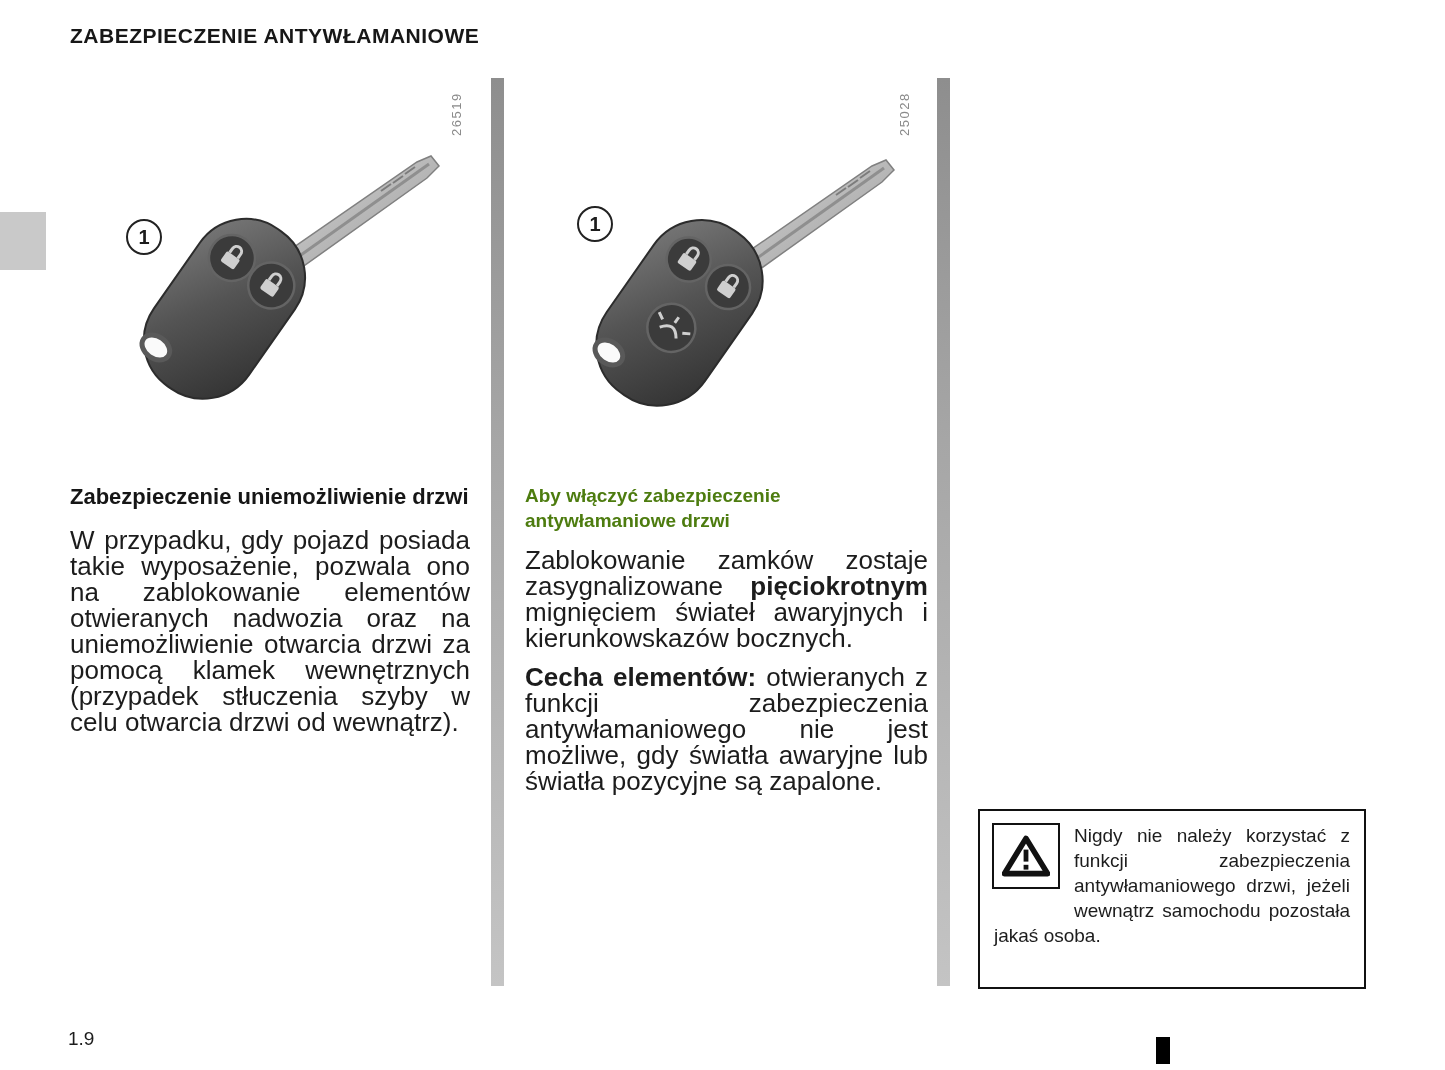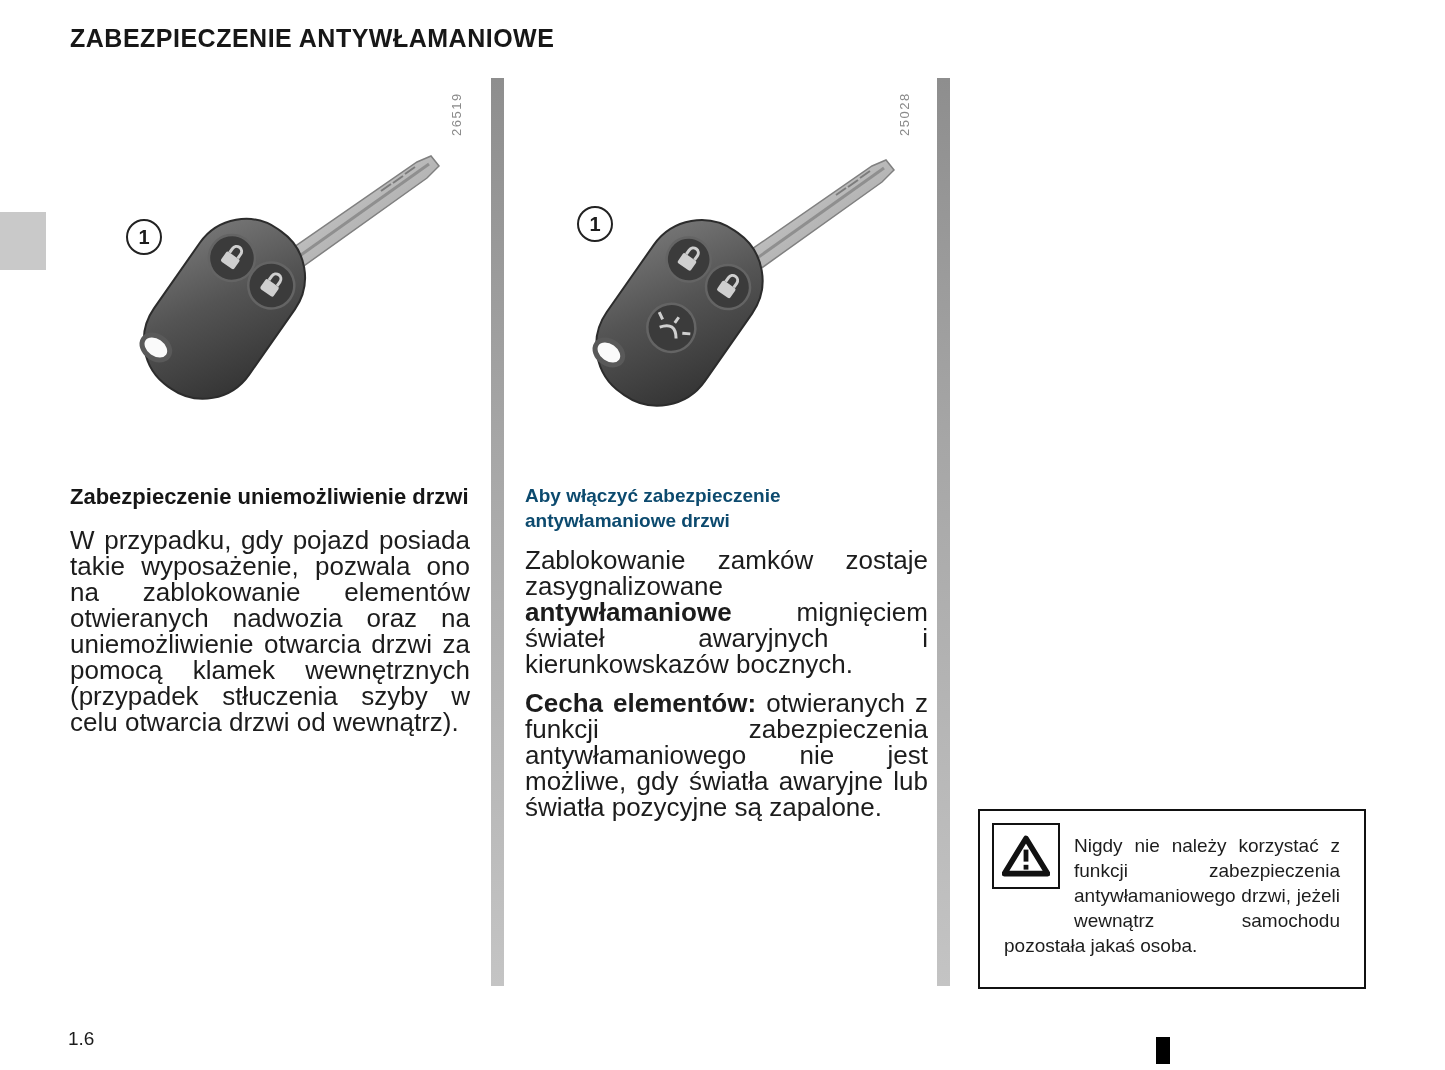--- a/index.html
+++ b/index.html
@@ -2,21 +2,21 @@
 <html lang="pl"><head>
 <meta charset="utf-8">
 <style>
   html,body { margin:0; padding:0; background:#fff; }
   .page {
     position:relative; width:1445px; height:1070px; background:#ffffff;
     font-family:"Liberation Sans", sans-serif; color:#1c1c1c; overflow:hidden;
   }
   .page-title {
     position:absolute; left:70px; top:24px; margin:0;
-    font-size:25px; font-weight:bold; letter-spacing:0.5px; color:#171717;
+    font-size:21px; font-weight:bold; letter-spacing:0.5px; color:#171717;
   }
   .edge-tab { position:absolute; left:0; top:212px; width:46px; height:58px; background:#c9c9c9; }
   .vbar {
     position:absolute; top:78px; width:13px; height:908px;
     background:linear-gradient(to bottom, #8e8e8e 0%, #a6a6a6 40%, #c4c4c4 100%);
   }
   .vbar1 { left:491px; } .vbar2 { left:937px; }
   .fig-ref {
     position:absolute; font-size:13px; letter-spacing:1.5px; color:#8a8a8a;
     transform:rotate(-90deg); transform-origin:left top; white-space:nowrap;
@@ -27,31 +27,31 @@
   .callout {
     position:absolute; width:32px; height:32px; border:2.5px solid #222; border-radius:50%;
     background:#fff; font-weight:bold; font-size:20px;
     display:flex; align-items:center; justify-content:center;
   }
   .callout1 { left:126px; top:219px; } .callout2 { left:577px; top:206px; }
   .col { position:absolute; top:483px; }
   .col-left { left:70px;  width:400px; }
   .col-mid  { left:525px; width:403px; }
   .col h2 { font-size:22px; line-height:28px; margin:0 0 16px 0; color:#161616; }
-  .col h3 { font-size:19px; line-height:25px; margin:0 0 14px 0; color:#0c4a6e; }
+  .col h3 { font-size:19px; line-height:25px; margin:0 0 14px 0; color:#4d7c0f; }
   .col p  { font-size:26px; line-height:26px; margin:0 0 13px 0; text-align:justify; }
   .warning-box {
     position:absolute; left:978px; top:809px; width:388px; height:180px;
     border:2px solid #111; box-sizing:border-box; padding:10px 12px;
   }
   .warning-icon {
     float:left; width:64px; height:62px; border:2px solid #111; box-sizing:content-box;
     display:flex; align-items:center; justify-content:center; margin:2px 14px 30px 0;
   }
-  .warning-box p { font-size:19px; line-height:25px; margin:12px; text-align:justify; }
+  .warning-box p { font-size:19px; line-height:25px; margin:2px; text-align:justify; }
   .page-number { position:absolute; left:68px; top:1028px; font-size:19px; }
   .end-marker { position:absolute; left:1156px; top:1037px; width:14px; height:27px; background:#000; }
 </style>
 </head>
 <body>
 
 <div class="page">
 
   <h1 class="page-title">ZABEZPIECZENIE ANTYWŁAMANIOWE</h1>
 
@@ -132,31 +132,31 @@
   <div class="callout callout1">1</div>
   <div class="callout callout2">1</div>
 
   <section class="col col-left">
     <h2>Zabezpieczenie uniemożliwienie drzwi</h2>
     <p>W przypadku, gdy pojazd posiada takie wyposażenie, pozwala ono na zablokowanie elementów otwieranych nadwozia oraz na uniemożliwienie otwarcia drzwi za pomocą klamek wewnętrznych (przypadek stłuczenia szyby w celu otwarcia drzwi od wewnątrz).</p>
   </section>
 
   <section class="col col-mid">
     <h3>Aby włączyć zabezpieczenie antywłamaniowe drzwi</h3>
-    <p><span>Zablokowanie zamków zostaje zasygnalizowane </span><strong>antywłamaniowe</strong><span> mignięciem świateł awaryjnych i kierunkowskazów bocznych.</span></p>
+    <p><span>Zablokowanie zamków zostaje zasygnalizowane </span><strong>pięciokrotnym</strong><span> mignięciem świateł awaryjnych i kierunkowskazów bocznych.</span></p>
     <p><strong>Cecha elementów:</strong><span> otwieranych z funkcji zabezpieczenia antywłamaniowego nie jest możliwe, gdy światła awaryjne lub światła pozycyjne są zapalone.</span></p>
   </section>
 
   <aside class="warning-box">
     <span class="warning-icon">
       <svg width="48" height="44" viewBox="0 0 60 54">
         <path d="M30 5 L57 49 H3 Z" fill="none" stroke="#111" stroke-width="7" stroke-linejoin="round"></path>
         <rect x="27" y="19" width="6" height="15" fill="#111"></rect>
         <rect x="27" y="38" width="6" height="6" fill="#111"></rect>
       </svg>
     </span>
     <p>Nigdy nie należy korzystać z funkcji zabezpieczenia antywłamaniowego drzwi, jeżeli wewnątrz samochodu pozostała jakaś osoba.</p>
   </aside>
 
-  <div class="page-number">1.6</div>
+  <div class="page-number">1.9</div>
   <div class="end-marker"></div>
 
 </div>
 
 </body></html>

